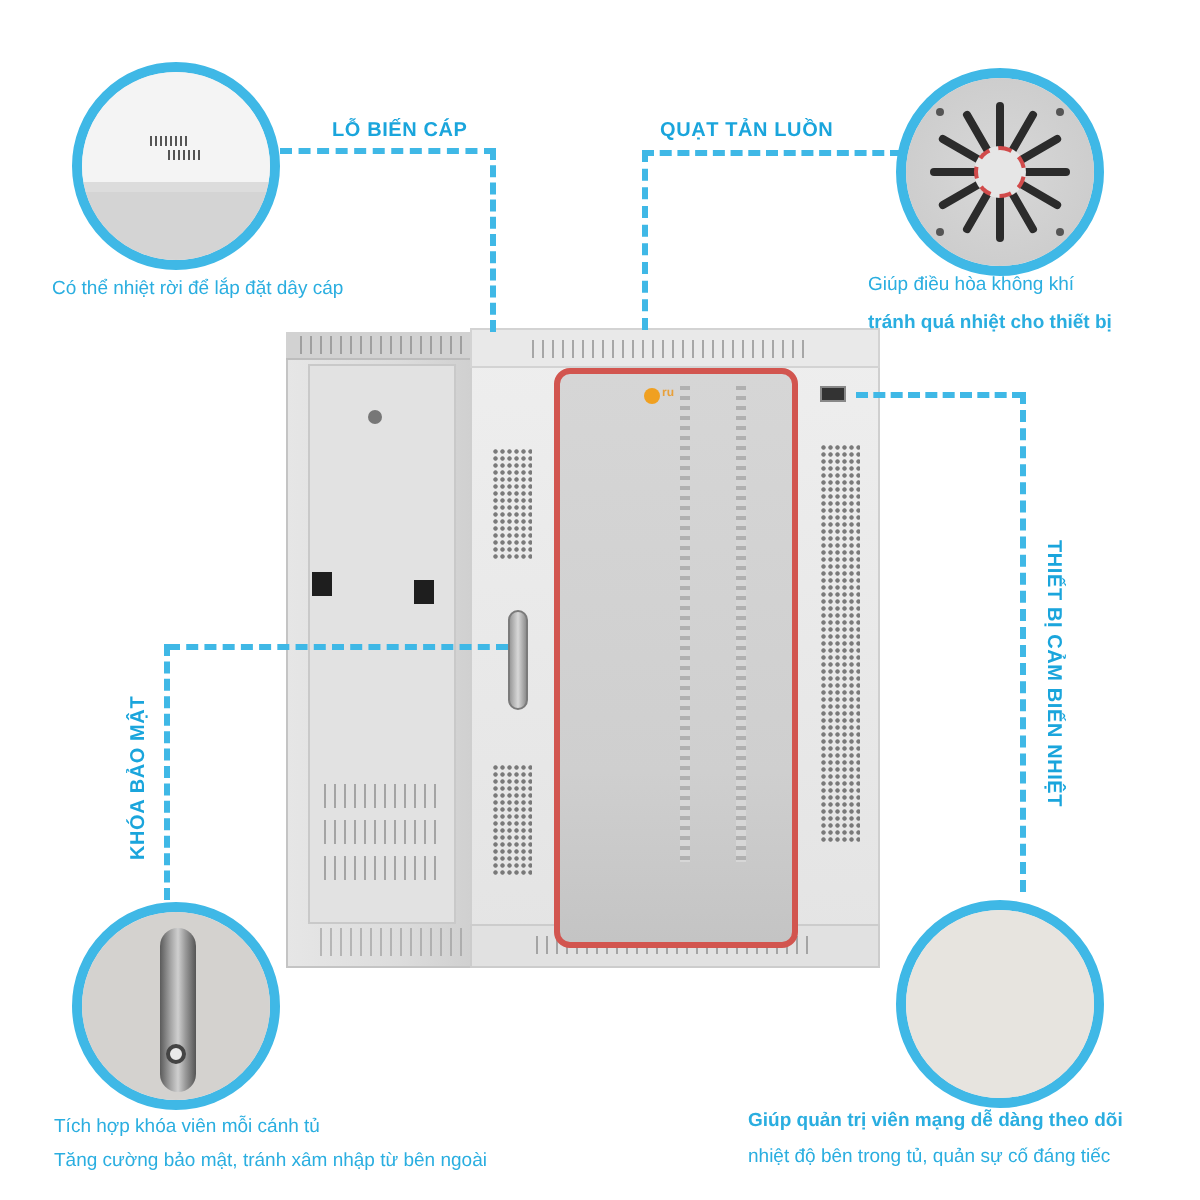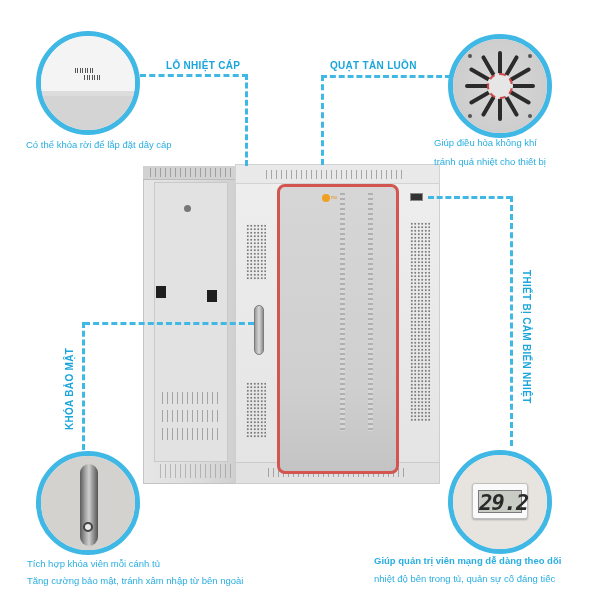--- a/index.html
+++ b/index.html
@@ -200,53 +200,50 @@
   <div class="mini-display"></div>
 </div>
 
 <div class="circle" style="left:36px;top:31px;width:104px;height:104px;">
   <div class="cbl-top"></div>
   <div class="cbl-vent" style="left:36%;top:34%;width:20%;"></div>
   <div class="cbl-vent" style="left:46%;top:42%;width:18%;"></div>
   <div class="cbl-strip"></div>
   <div class="cbl-bottom"></div>
 </div>
-<div class="title" style="left:166px;top:60px;">LỖ NHIỆT CÁP</div>
+<div class="title" style="left:166px;top:60px;">LỖ BIẾN CÁP</div>
 <div class="dash-h" style="left:140px;top:74px;width:108px;"></div>
 <div class="dash-v" style="left:245px;top:74px;height:92px;"></div>
-<div class="desc" style="left:26px;top:136px;">Có thể khóa rời để lắp đặt dây cáp</div>
+<div class="desc" style="left:26px;top:136px;">Có thể nhiệt rời để lắp đặt dây cáp</div>
 
 <div class="circle" style="left:448px;top:34px;width:104px;height:104px;">
   <div class="fan-bg"></div>
   <div class="fan-blade" style="transform:rotate(0deg);"></div>
   <div class="fan-blade" style="transform:rotate(30deg);"></div>
   <div class="fan-blade" style="transform:rotate(60deg);"></div>
   <div class="fan-blade" style="transform:rotate(90deg);"></div>
   <div class="fan-blade" style="transform:rotate(120deg);"></div>
   <div class="fan-blade" style="transform:rotate(150deg);"></div>
   <div class="fan-hub"></div>
   <div class="fan-screw" style="left:16%;top:16%;"></div>
   <div class="fan-screw" style="right:16%;top:16%;"></div>
   <div class="fan-screw" style="left:16%;bottom:16%;"></div>
   <div class="fan-screw" style="right:16%;bottom:16%;"></div>
 </div>
 <div class="title" style="left:330px;top:60px;">QUẠT TẢN LUỒN</div>
 <div class="dash-h" style="left:321px;top:75px;width:130px;"></div>
 <div class="dash-v" style="left:321px;top:75px;height:90px;"></div>
 <div class="desc" style="left:434px;top:134px;">Giúp điều hòa không khí</div>
-<div class="desc" style="left:434px;top:153px;">tránh quá nhiệt cho thiết bị</div>
+<div class="desc" style="left:434px;top:153px;font-weight:bold;">tránh quá nhiệt cho thiết bị</div>
 
 <div class="dash-h" style="left:428px;top:196px;width:84px;"></div>
 <div class="dash-v" style="left:510px;top:196px;height:250px;"></div>
 <div class="title vert-down" style="left:532px;top:270px;">THIẾT BỊ CẢM BIẾN NHIỆT</div>
 <div class="circle" style="left:448px;top:450px;width:104px;height:104px;">
   <div class="therm-bg"></div>
-  <div class="therm-frame">
-    <div class="therm-lcd">29.2</div>
-  </div>
 </div>
 <div class="desc" style="left:374px;top:552px;font-weight:bold;">Giúp quản trị viên mạng dễ dàng theo dõi</div>
 <div class="desc" style="left:374px;top:570px;">nhiệt độ bên trong tủ, quản sự cố đáng tiếc</div>
 
 <div class="dash-h" style="left:84px;top:322px;width:170px;"></div>
 <div class="dash-v" style="left:82px;top:322px;height:128px;"></div>
 <div class="title vert-up" style="left:64px;top:430px;">KHÓA BẢO MẬT</div>
 <div class="circle" style="left:36px;top:451px;width:104px;height:104px;">
   <div class="lock-bg"></div>
   <div class="lock-handle"></div>

